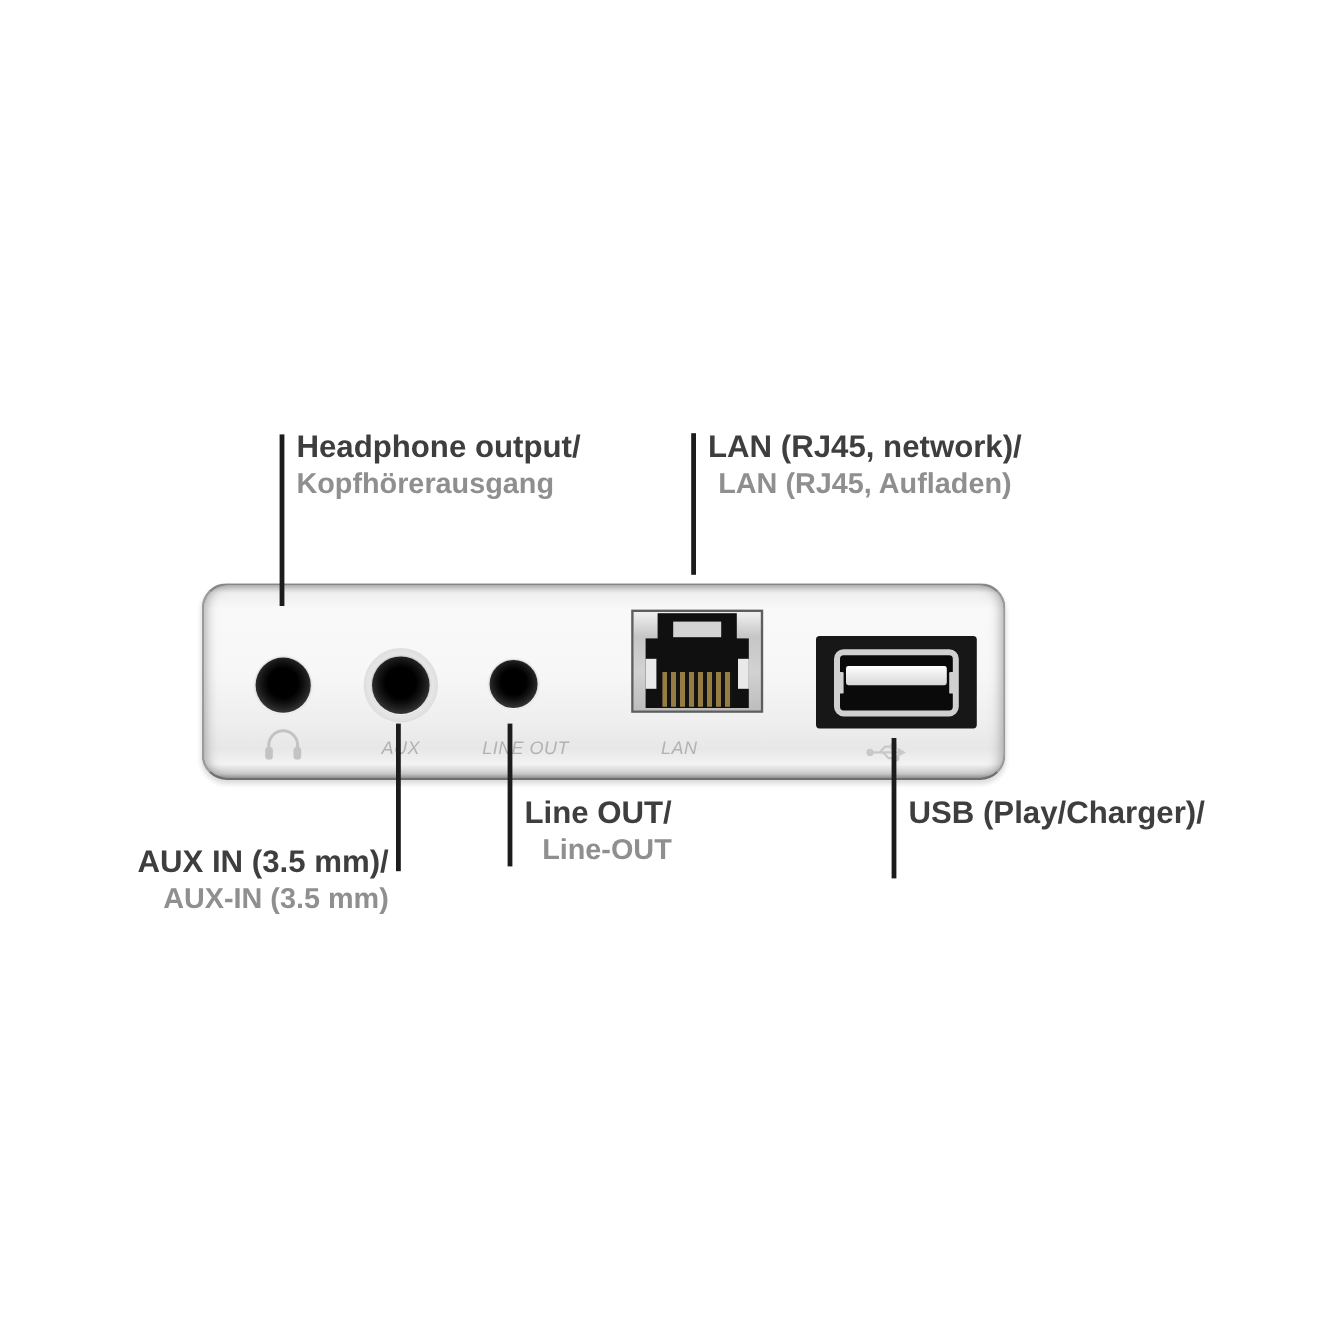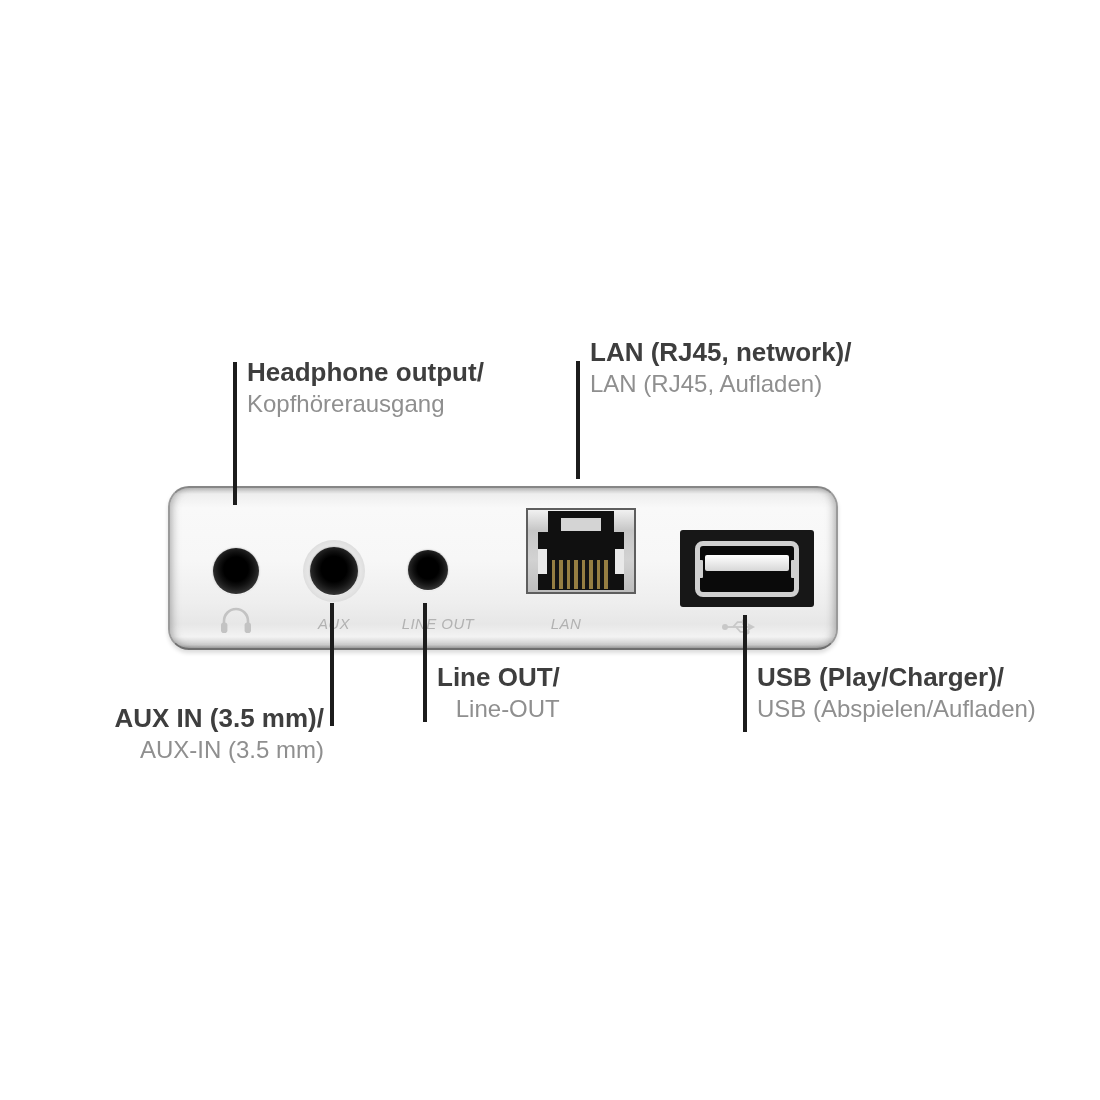--- a/index.html
+++ b/index.html
@@ -5,23 +5,23 @@
   html,body { margin:0; padding:0; background:#ffffff; }
   .stage {
     position:relative; width:1100px; height:1100px; overflow:hidden;
     background:#ffffff;
     font-family:"Liberation Sans", sans-serif;
   }
 
   
   .callout-label { position:absolute; white-space:nowrap; }
   .callout-label .t { font-size:26px; font-weight:bold; color:#3e3e3e; line-height:31px; }
-  .callout-label .s { font-size:24px; font-weight:normal; color:#8f8f8f; line-height:31px; }
+  .callout-label .s { font-size:24px; font-weight:bold; color:#8f8f8f; line-height:31px; }
   #lbl-hp   { left:247px; top:357px; }
-  #lbl-lan  { left:590px; top:337px; }
+  #lbl-lan  { left:590px; top:357px;text-align:center; }
   #lbl-aux  { left:40px;  top:662px; width:284px; text-align:right;margin-top:41px; }
   #lbl-lo   { left:437px; top:662px;text-align:right; }
   #lbl-usb  { left:757px; top:662px; }
 
   
   .callout-line { position:absolute; width:4px; background:#1c1c1c; z-index:6; }
   #line-hp  { left:233px; top:362px; height:143px; }
   #line-lan { left:576px; top:361px; height:118px; }
   #line-aux { left:330px; top:603px; height:123px; }
   #line-lo  { left:423px; top:603px; height:119px; }
@@ -151,16 +151,15 @@
   <div class="callout-label" id="lbl-aux">
     <div class="t">AUX IN (3.5 mm)/</div>
     <div class="s">AUX-IN (3.5 mm)</div>
   </div>
   <div class="callout-label" id="lbl-lo">
     <div class="t">Line OUT/</div>
     <div class="s">Line-OUT</div>
   </div>
   <div class="callout-label" id="lbl-usb">
     <div class="t">USB (Play/Charger)/</div>
-    <div class="s">USB (Abspielen/Aufladen)</div>
   </div>
 
 </div>
 
 </body></html>

